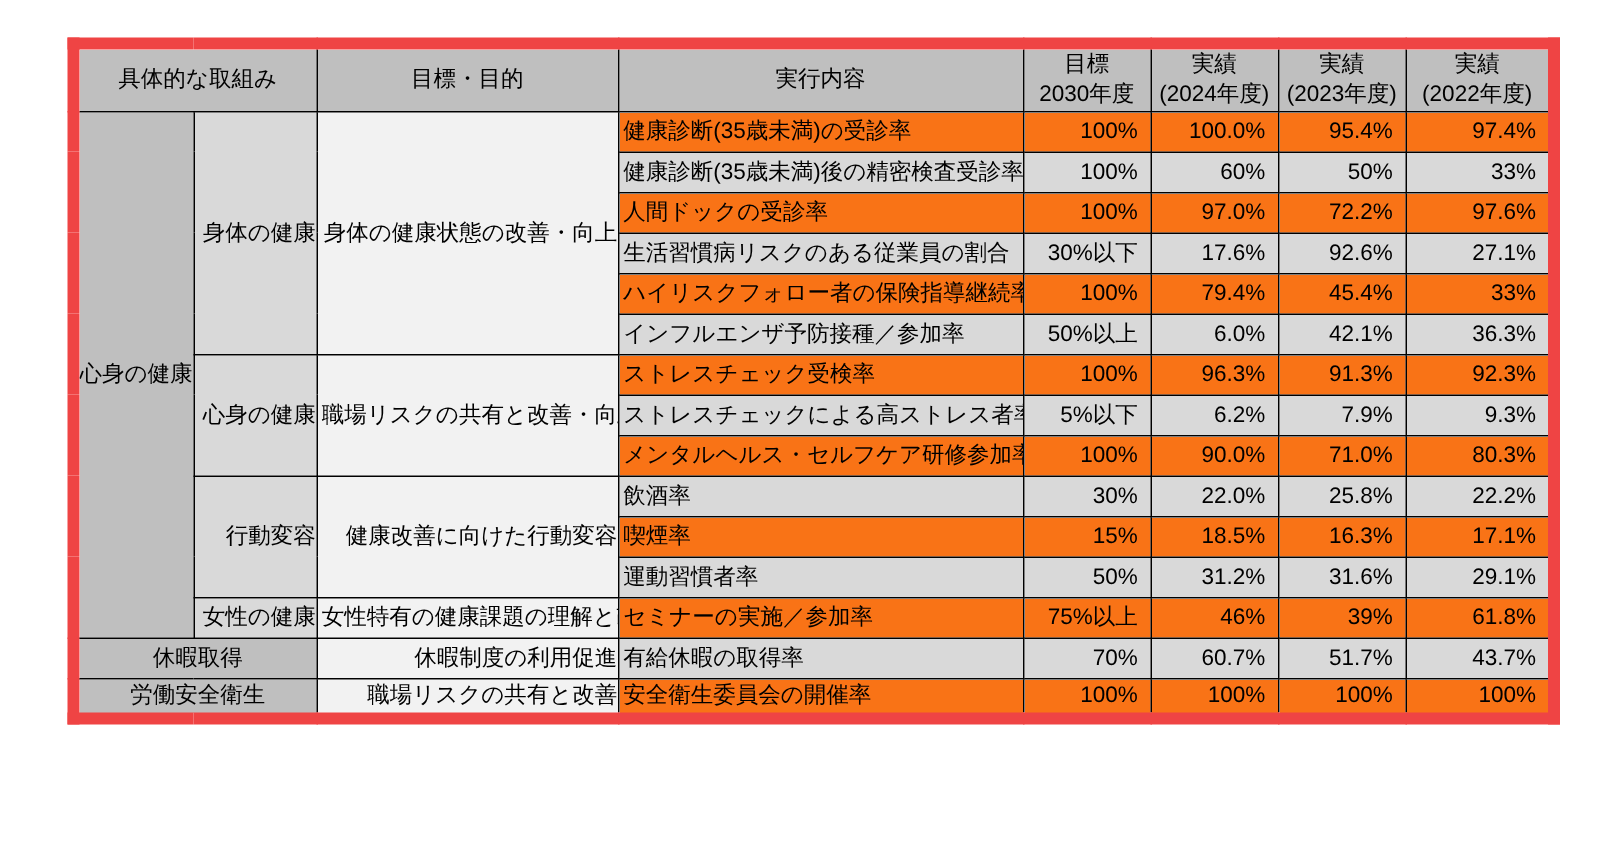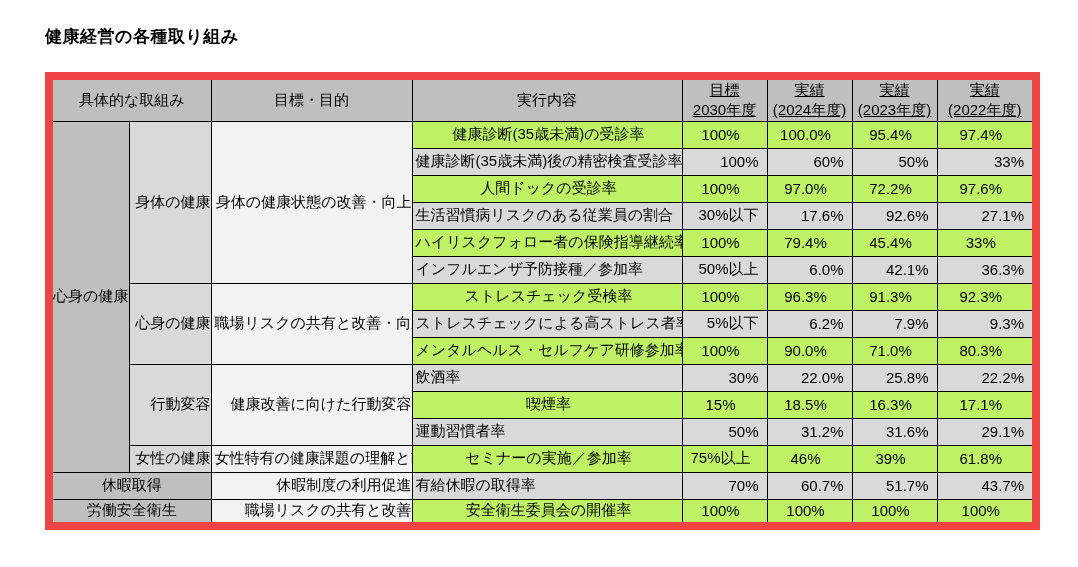--- a/index.html
+++ b/index.html
@@ -40,21 +40,21 @@
     vertical-align: middle;
     height: 27px;
     box-sizing: border-box;
   }
   .health-table thead th {
     height: 45px;
     background: #bfbfbf;
     text-align: center;
     line-height: 20px;
   }
-  .hdr-line { display: block; text-decoration: underline; }
+  .hdr-line { display: block; }
   td.col-group {
     background: #bfbfbf;
     text-align: center;
   }
   td.col-sub {
     background: #d9d9d9;
     text-align: right;
   }
   td.col-purpose {
     background: #f2f2f2;
@@ -62,28 +62,27 @@
     padding-left: 3px;
   }
   td.col-action {
     text-align: left;
     padding-left: 3px;
   }
   td.num {
     text-align: right;
     padding-right: 8px;
   }
-  tr.r-light td.stripe { background: #bef264; text-align: center; }
+  tr.r-light td.stripe { background: #f97316; }
   tr.r-dark  td.stripe { background: #d9d9d9; }
 </style>
 </head>
 <body>
 
 <div class="page">
-  <h1 class="page-title">健康経営の各種取り組み</h1>
 
   <table class="health-table">
     <colgroup>
       <col style="width:80px">
         <col style="width:82px">
         <col style="width:201px">
         <col style="width:270px">
       <col style="width:85px">
         <col style="width:85px">
         <col style="width:85px">

